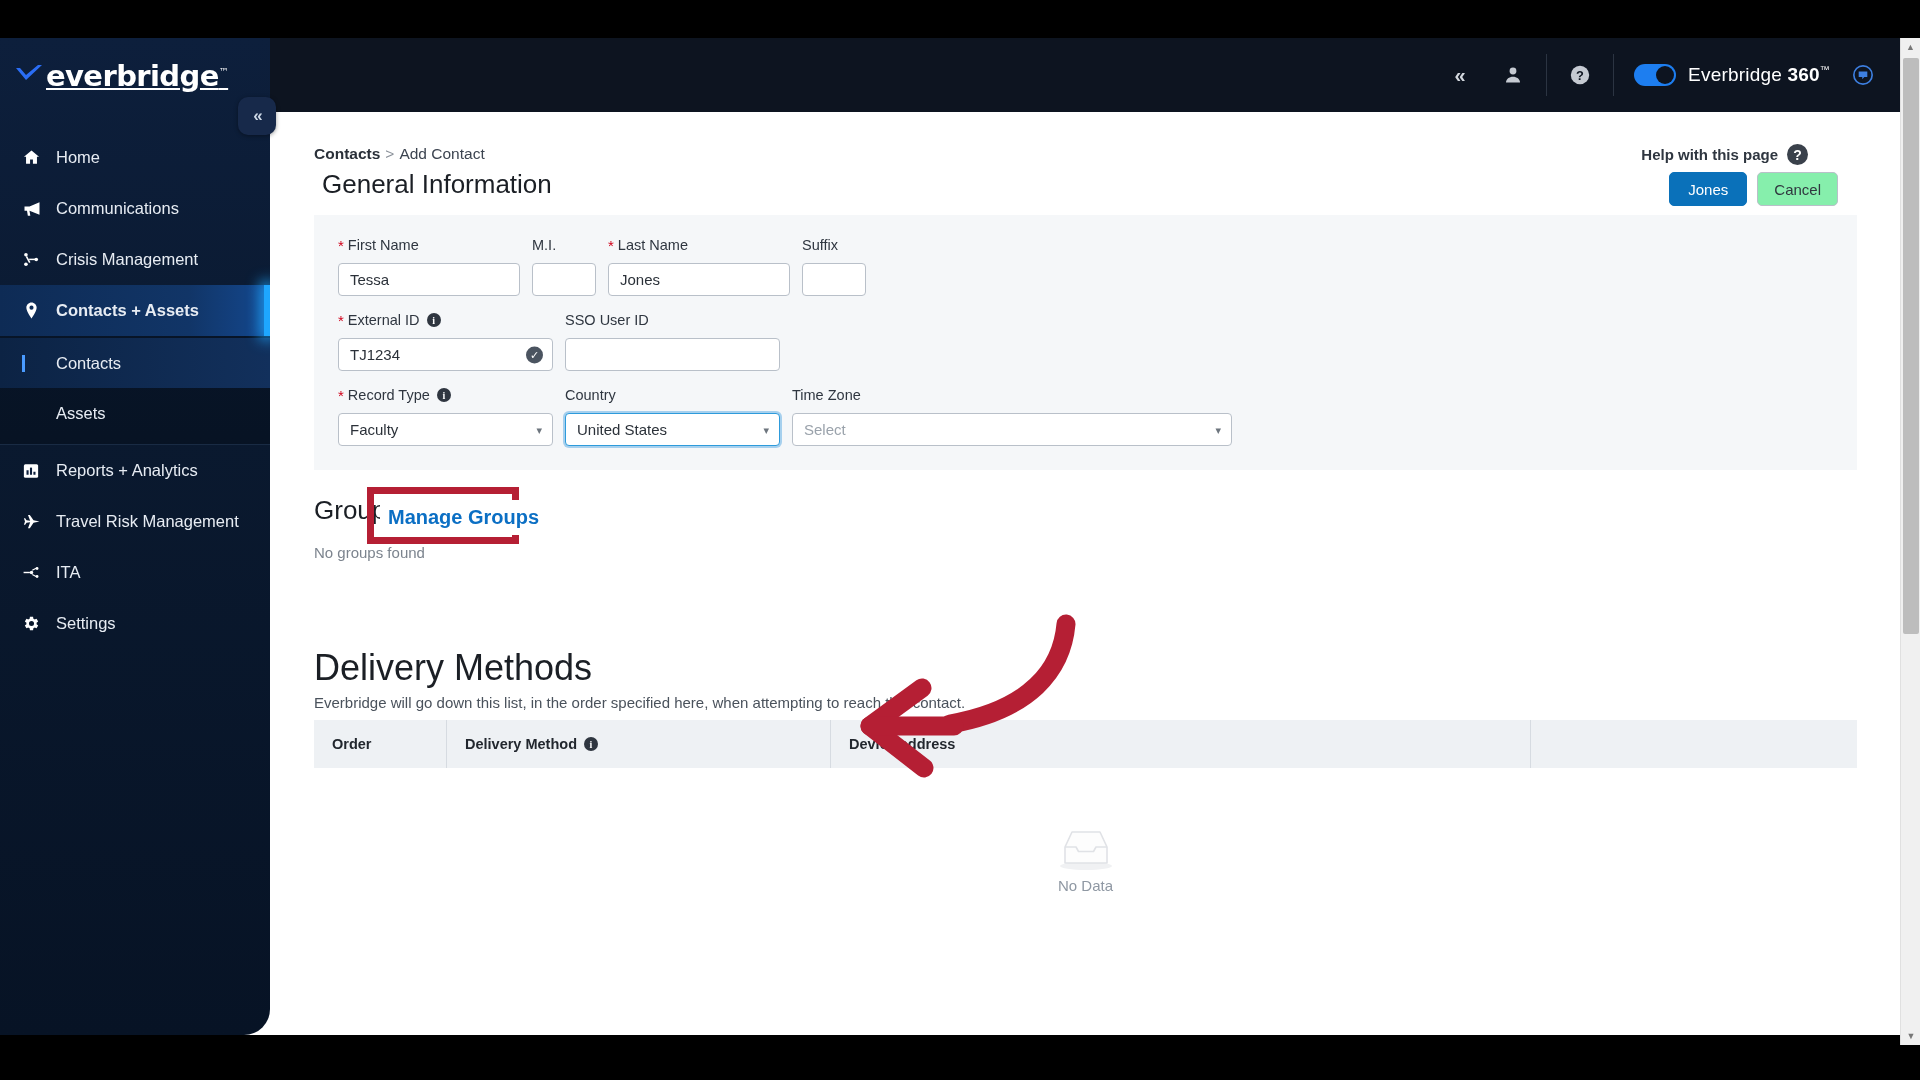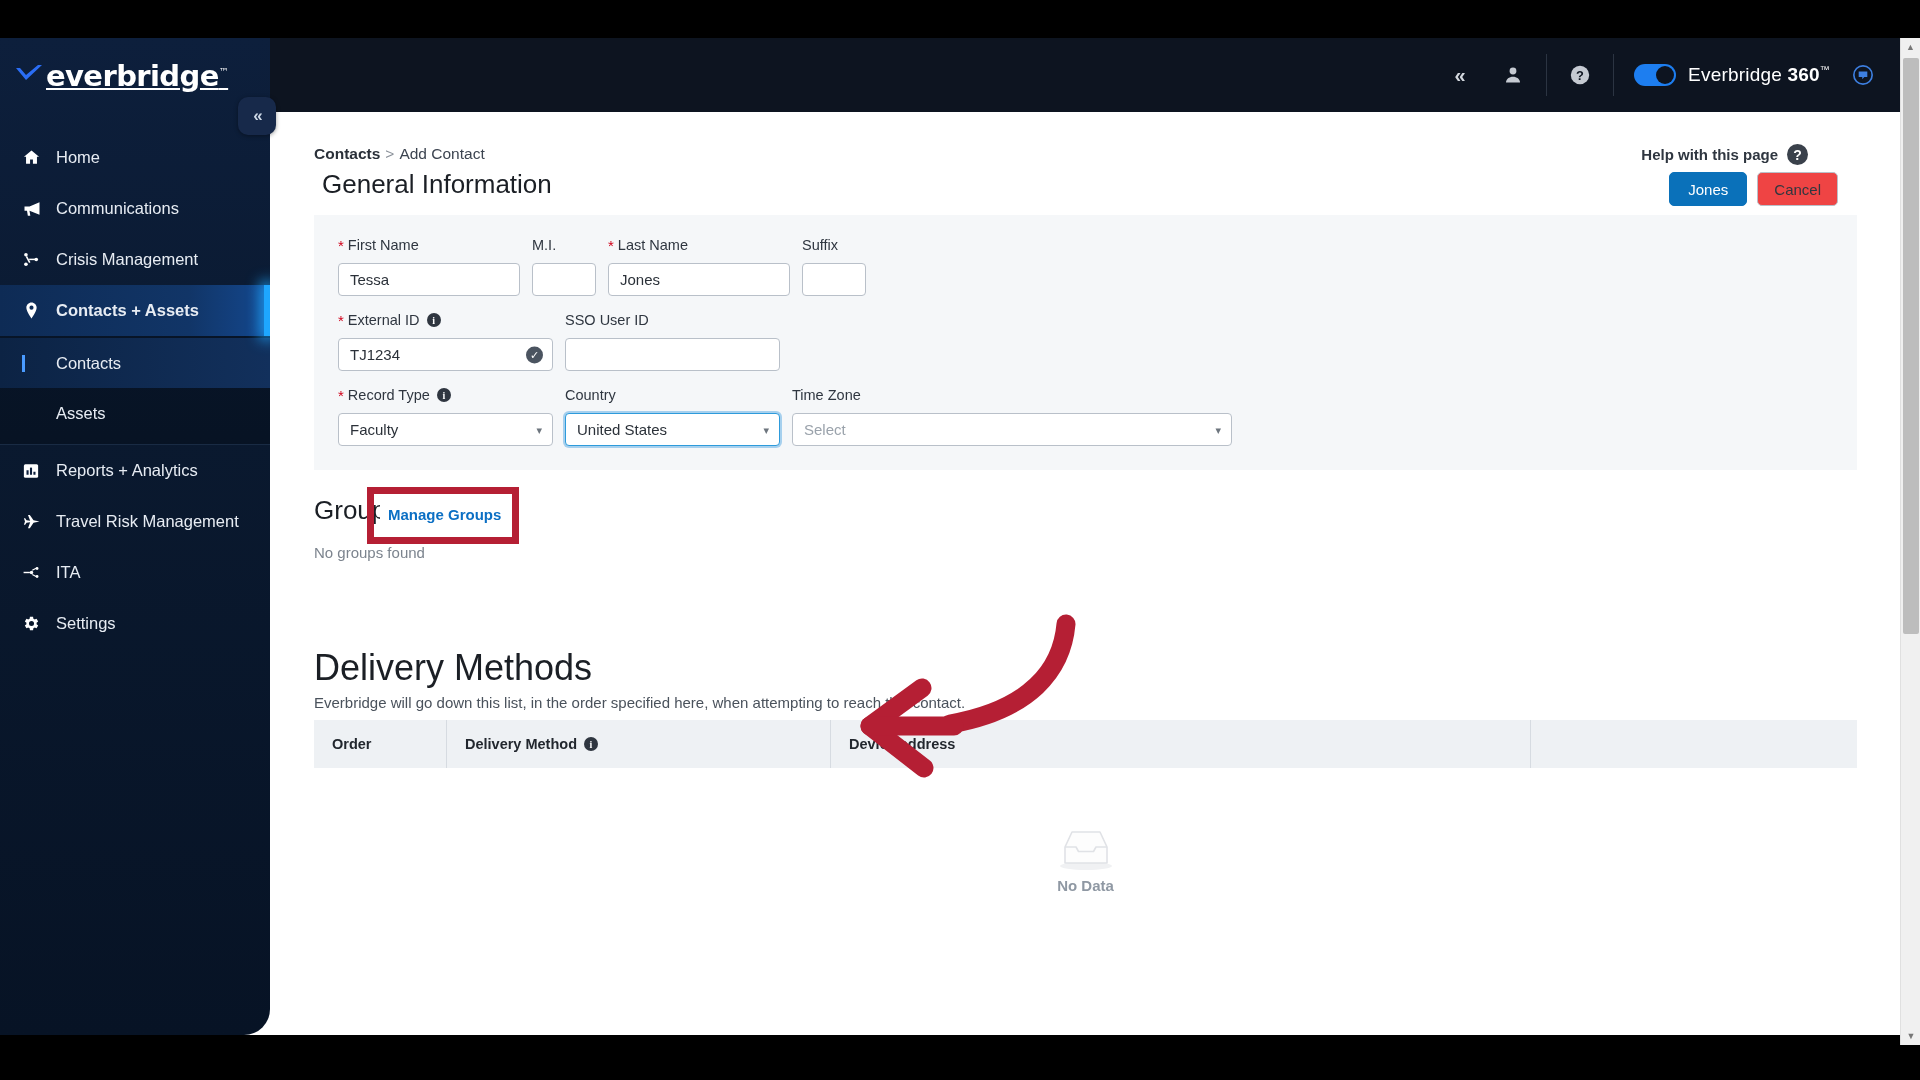--- a/index.html
+++ b/index.html
@@ -234,21 +234,21 @@
   .btn {
     height: 34px;
     min-width: 78px;
     border-radius: 5px;
     font-size: 15px;
     display: flex; align-items: center; justify-content: center;
     cursor: pointer;
     padding: 0 16px;
   }
   .btn-primary { background: #0a71ba; color: #fff; border: 1px solid #0a71ba; }
-  .btn-secondary { background: #ef4444; color: #30373f; border: 1px solid #b9c0c9; }
+  .btn-secondary { background: #86efac; color: #30373f; border: 1px solid #b9c0c9; }
 
   
   .form-panel {
     position: absolute;
     left: 44px; top: 103px;
     width: 1543px;
     background: #f5f7f9;
     padding: 20px 24px 24px 24px;
   }
   .frow { display: flex; margin-bottom: 14px; }
@@ -323,21 +323,21 @@
   }
   .groups-empty {
     position: absolute;
     left: 44px; top: 432px;
     font-size: 15px;
     color: #7c848e;
   }
   .manage-groups {
     position: absolute;
     left: 110px; top: 388px;
-    font-size: 15px;
+    font-size: 20px;
     font-weight: 700;
     color: #0b6fc4;
     background: #fff;
     padding: 6px 8px;
     cursor: pointer;
     z-index: 3;
   }
   .anno-box {
     position: absolute;
     left: 97px; top: 375px;
@@ -391,21 +391,20 @@
   .c-last { flex: 1; }
   .dm-body {
     height: 182px;
     display: flex; flex-direction: column;
     align-items: center; justify-content: center;
     background: #fff;
   }
   .nodata-txt {
     font-size: 15px;
     color: #8f98a3;
-    font-weight: bold;
   }
 
   
   .scrollbar {
     position: absolute;
     right: 0; top: 38px;
     width: 20px; height: 1007px;
     background: #f0f0f0;
     border-left: 1px solid #e0e0e0;
     z-index: 20;

